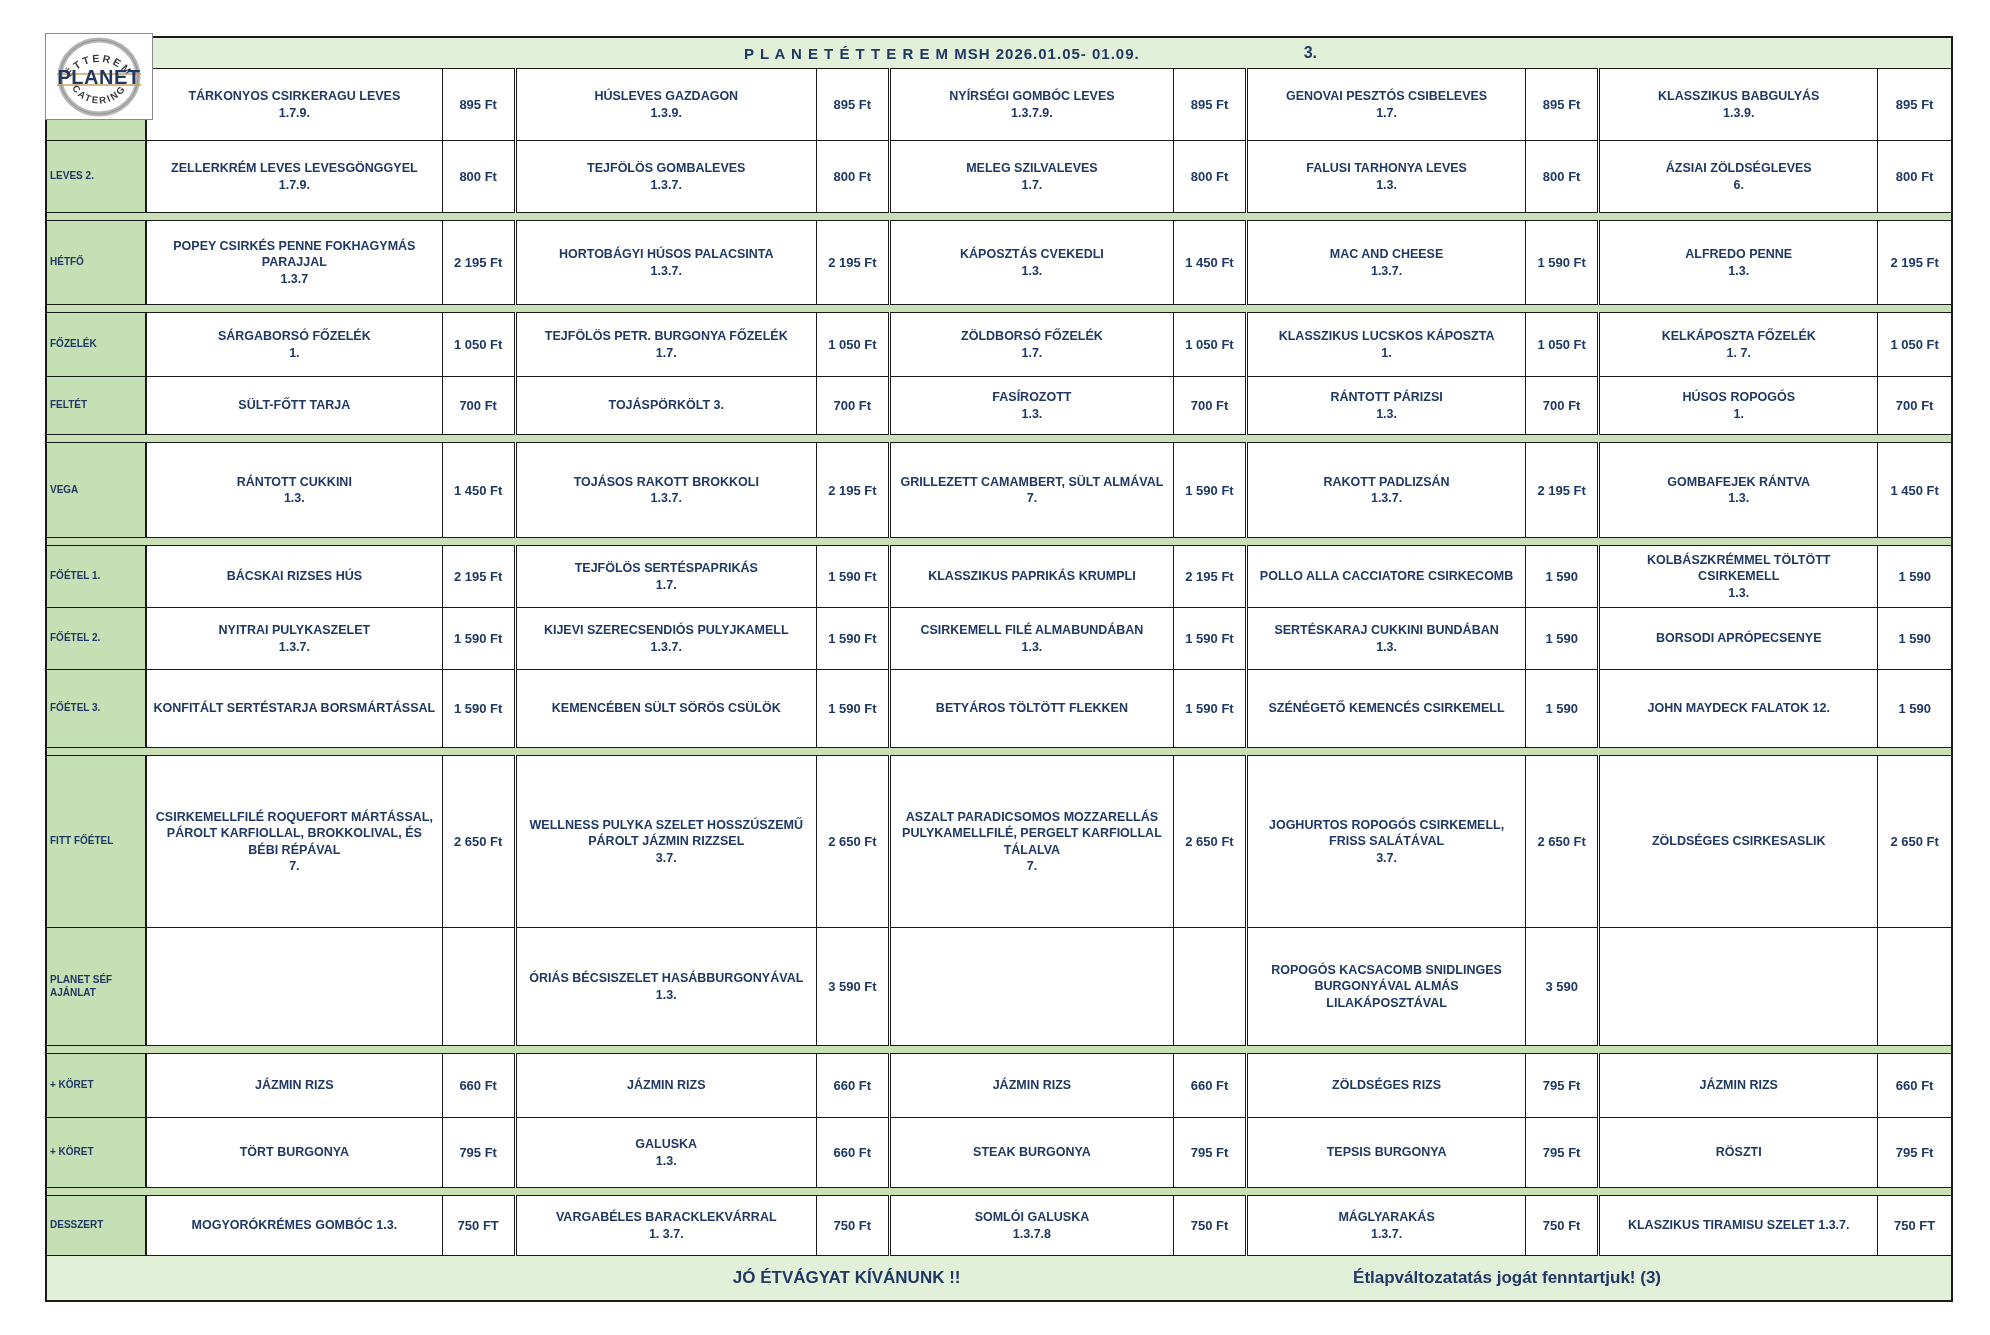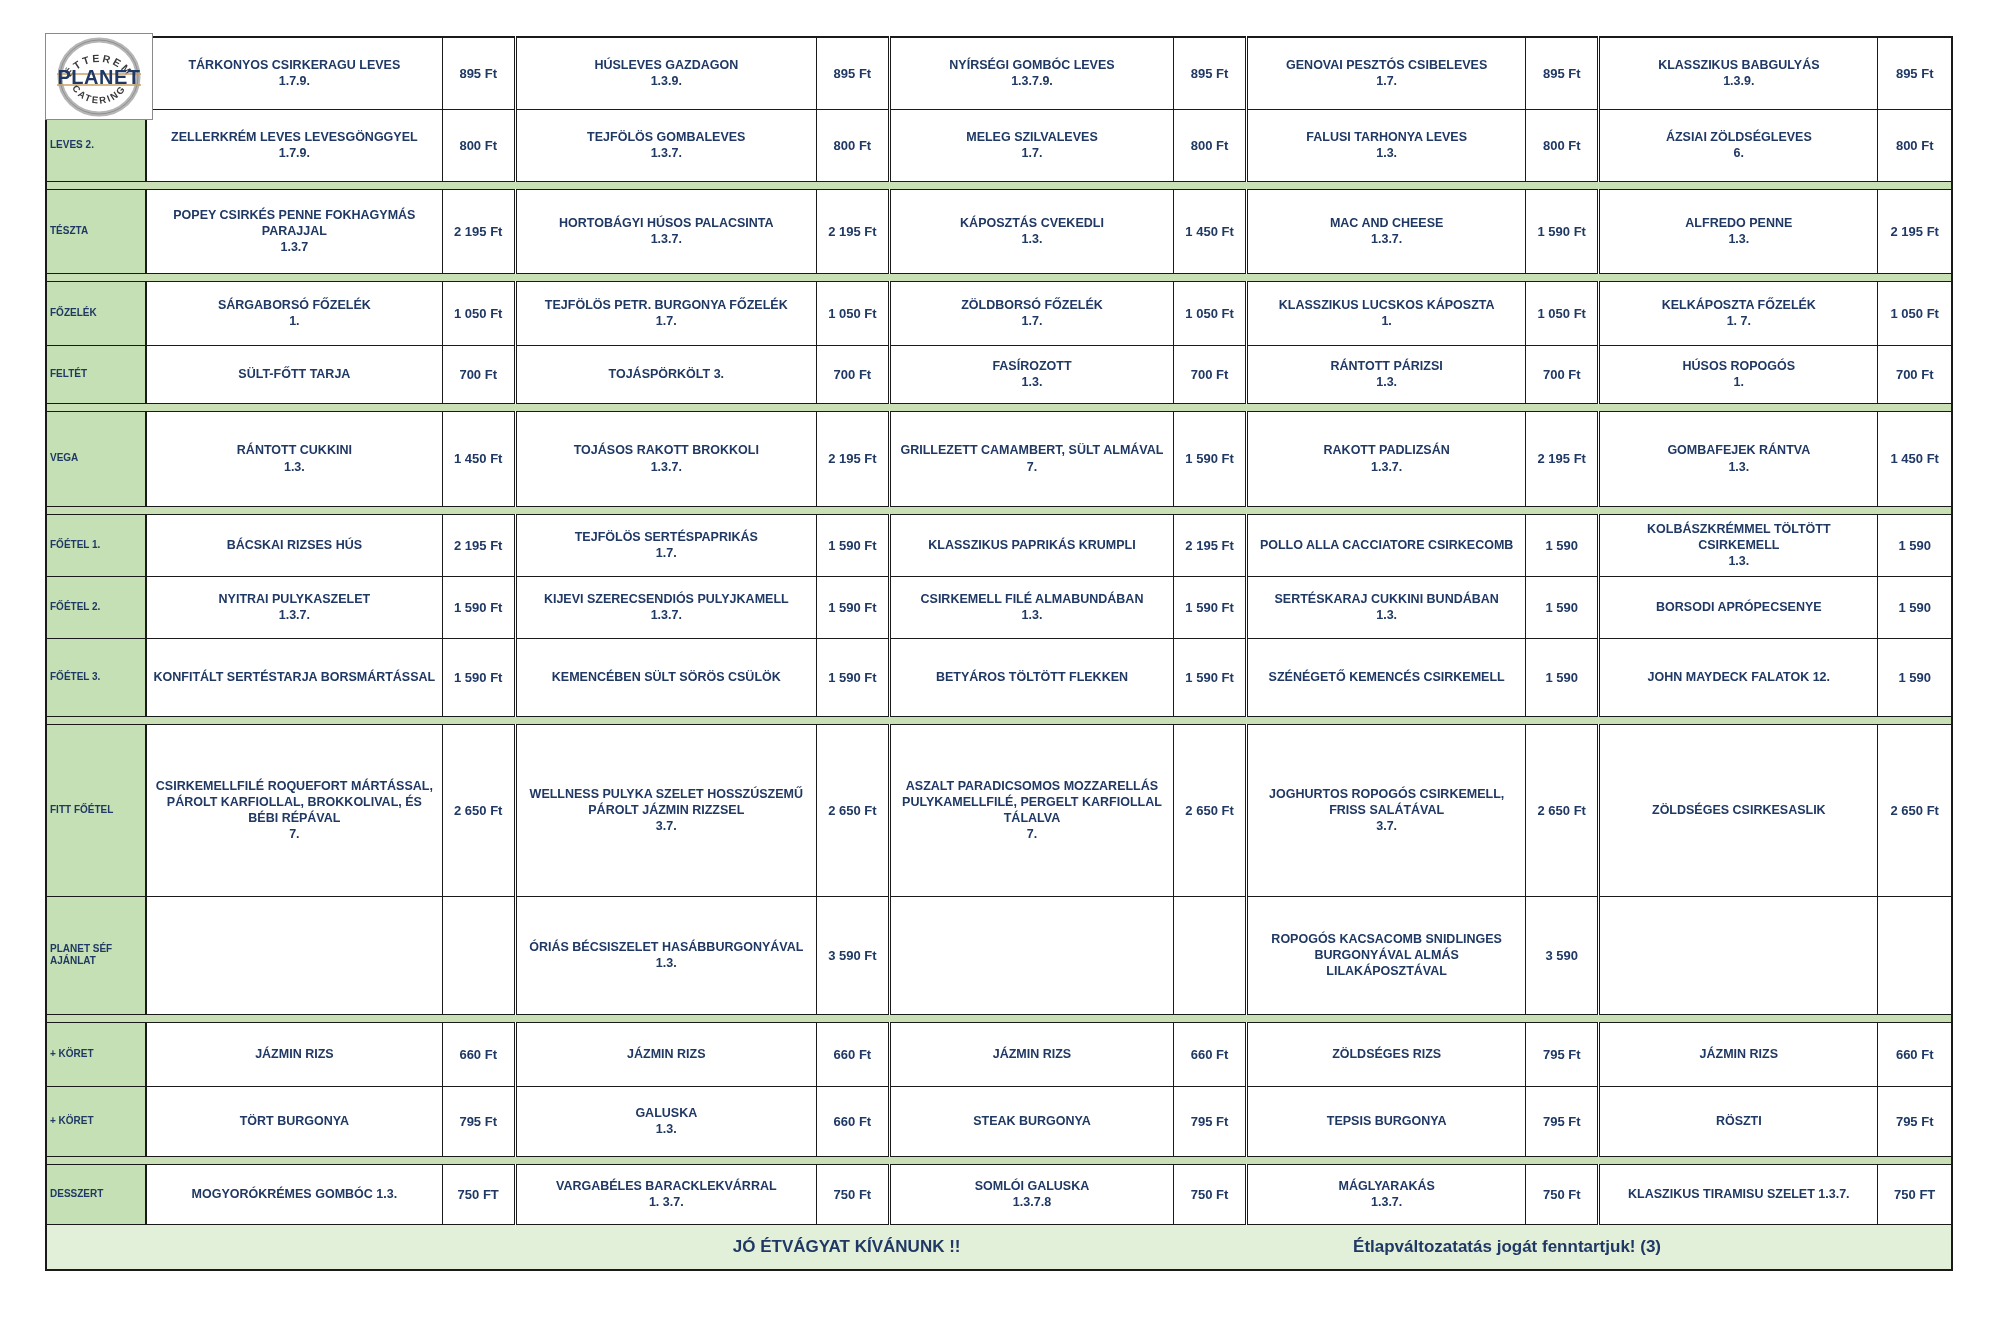--- a/index.html
+++ b/index.html
@@ -84,20 +84,26 @@
       <col style="width:301px">
         <col style="width:73px">
       <col style="width:284px">
         <col style="width:73px">
       <col style="width:279px">
         <col style="width:73px">
       <col style="width:279px">
         <col style="width:74px">
     </colgroup>
     <thead>
+      <tr>
+        <td class="title-cell" colspan="11">
+          <span class="title-text">P L A N E T   É T T E R E M  MSH    2026.01.05- 01.09.</span>
+          <span class="week-num">3.</span>
+        </td>
+      </tr>
     </thead>
     <tbody id="menu-body">
         <tr style="height: 72px;">
           <td class="cat-cell">LEVES 1.</td>
           <td class="dish-cell">
             <div class="dish-name">TÁRKONYOS CSIRKERAGU LEVES</div>
             <div class="allergens">1.7.9.</div>
           </td>
           <td class="price-cell">895 Ft</td>
           <td class="dish-cell day-start">
@@ -146,21 +152,21 @@
           <td class="dish-cell day-start">
             <div class="dish-name">ÁZSIAI ZÖLDSÉGLEVES</div>
             <div class="allergens">6.</div>
           </td>
           <td class="price-cell">800 Ft</td>
         </tr>
         <tr class="sep-row">
           <td colspan="11"></td>
         </tr>
         <tr style="height: 84px;">
-          <td class="cat-cell">TÉSZTA</td>
+          <td class="cat-cell">HÉTFŐ</td>
           <td class="dish-cell">
             <div class="dish-name">POPEY CSIRKÉS PENNE FOKHAGYMÁS PARAJJAL</div>
             <div class="allergens">1.3.7</div>
           </td>
           <td class="price-cell">2 195 Ft</td>
           <td class="dish-cell day-start">
             <div class="dish-name">HORTOBÁGYI HÚSOS PALACSINTA</div>
             <div class="allergens">1.3.7.</div>
           </td>
           <td class="price-cell">2 195 Ft</td>

